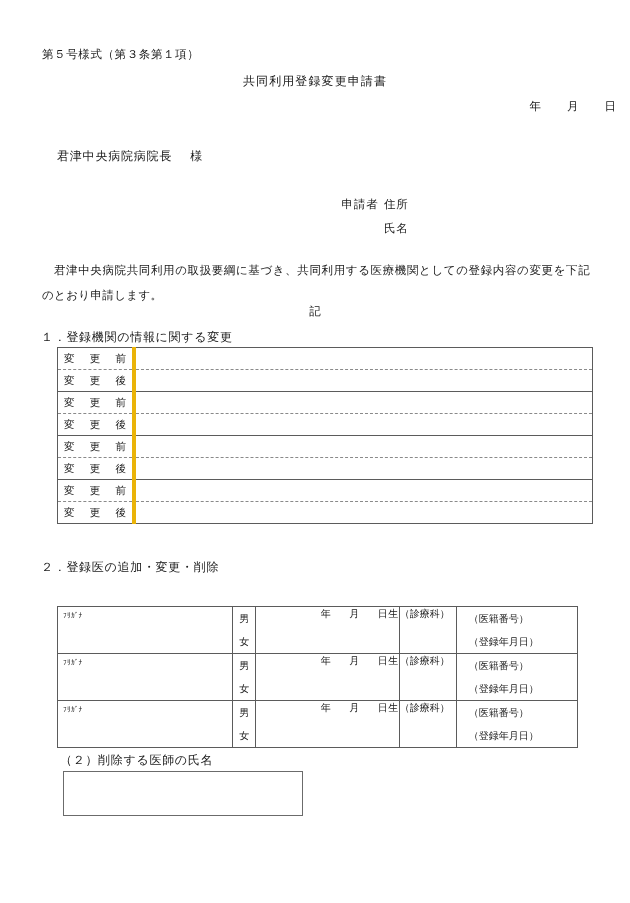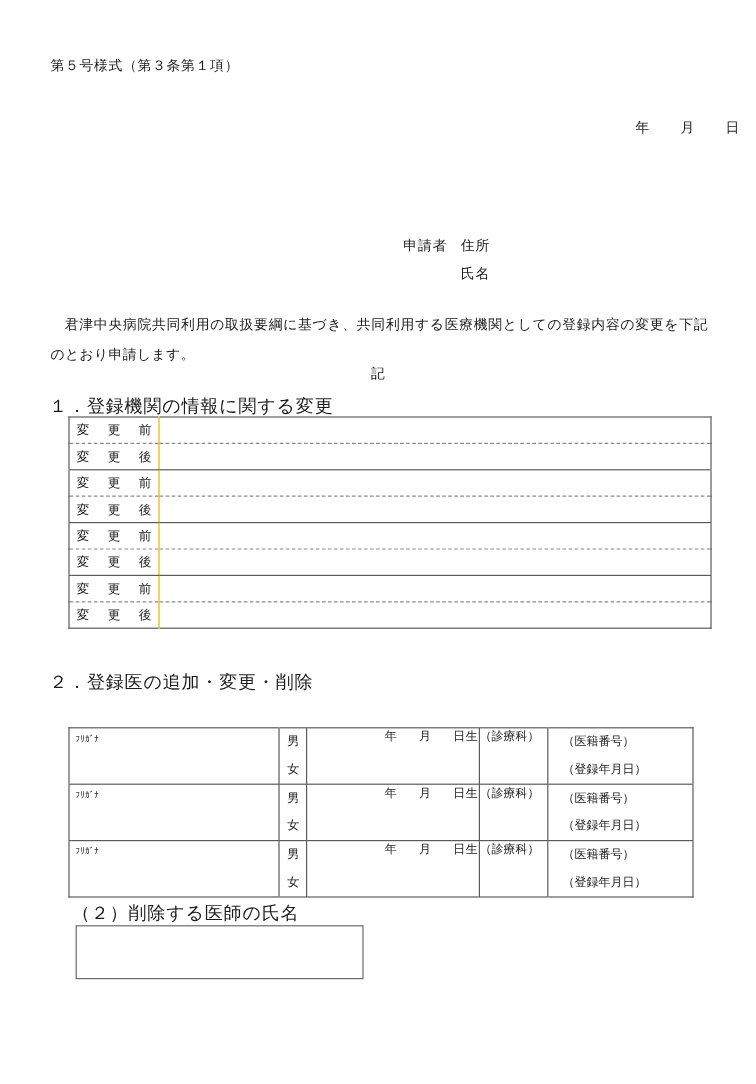--- a/index.html
+++ b/index.html
@@ -63,20 +63,21 @@
     white-space: nowrap;
   }
   .addressee .honorific { margin-left: 18px; }
 
   .applicant-block {
     position: absolute;
     left: 336px;
     top: 192px;
     font-size: 11.5px;
     letter-spacing: 0.8px;
+    text-align: center;
   }
   .applicant-row { white-space: nowrap; line-height: 24px; }
   .applicant-label { display: inline-block; width: 48px; }
   .applicant-sub { display: inline-block; }
   .applicant-row.indented .applicant-label { visibility: hidden; }
 
   
   .body-par {
     position: absolute;
     left: 42px;
@@ -93,21 +94,21 @@
     position: absolute;
     left: 0; top: 304px;
     width: 630px;
     text-align: center;
     font-size: 11.5px;
   }
 
   
   .section-heading {
     position: absolute;
-    font-size: 15px;
+    font-size: 12px;
     letter-spacing: 0.7px;
     white-space: nowrap;
   }
   #sec1-heading { left: 41px; top: 329px; }
   #sec2-heading { left: 41px; top: 559px; }
   #sub1-heading { left: 60px; top: 588px; }
   #sub2-heading { left: 60px; top: 752px; }
 
   
   .table-changes {
@@ -120,21 +121,21 @@
     border: 1px solid #5b5b5b;
   }
   .table-changes td {
     height: 21px;
     padding: 0;
     font-size: 10.5px;
   }
   .table-changes td.lbl {
     width: 74px;
     text-align: center;
-    border-right: 1px solid #eab308;
+    border-right: 4px solid #eab308;
     letter-spacing: 2.4px;
     text-indent: 2.4px;
     white-space: nowrap;
   }
   .table-changes td.val { width: auto; }
   .table-changes tr.pair-top td {
     border-bottom: 1px dashed #8a8a8a;
   }
   .table-changes tr.pair-bottom td {
     border-bottom: 1px solid #5b5b5b;
@@ -218,25 +219,29 @@
     box-sizing: border-box;
   }
 </style>
 </head>
 <body>
 
 <div class="page">
 
   <div class="form-no">第５号様式（第３条第１項）</div>
 
+  <div class="doc-title">共同利用登録変更申請書</div>
 
   <div class="date-line">
     <span class="date-y">年</span><span class="date-m">月</span><span class="date-d">日</span>
   </div>
 
+  <div class="addressee">
+    <span>君津中央病院病院長</span><span class="honorific">様</span>
+  </div>
 
   <div class="applicant-block">
     <div class="applicant-row">
       <span class="applicant-label">申請者</span><span class="applicant-sub">住所</span>
     </div>
     <div class="applicant-row indented">
       <span class="applicant-label">申請者</span><span class="applicant-sub">氏名</span>
     </div>
   </div>
 

